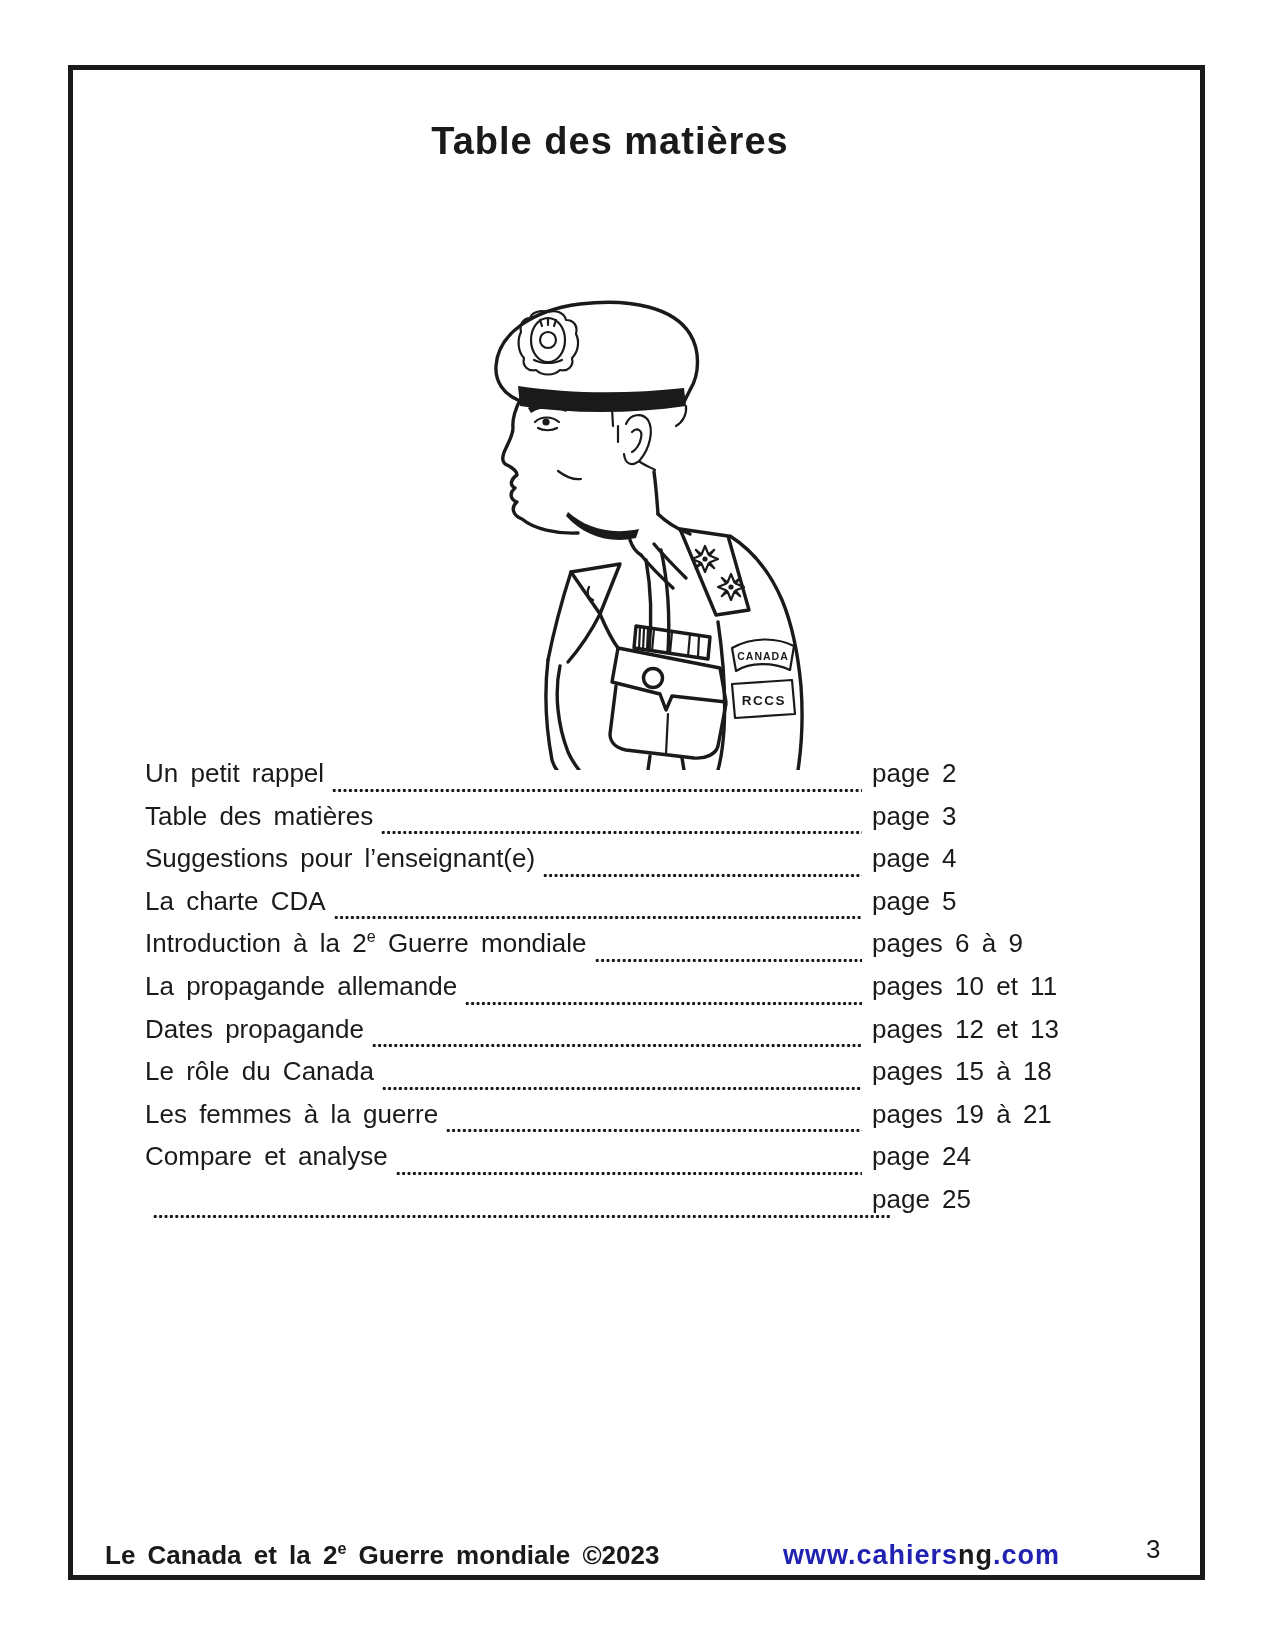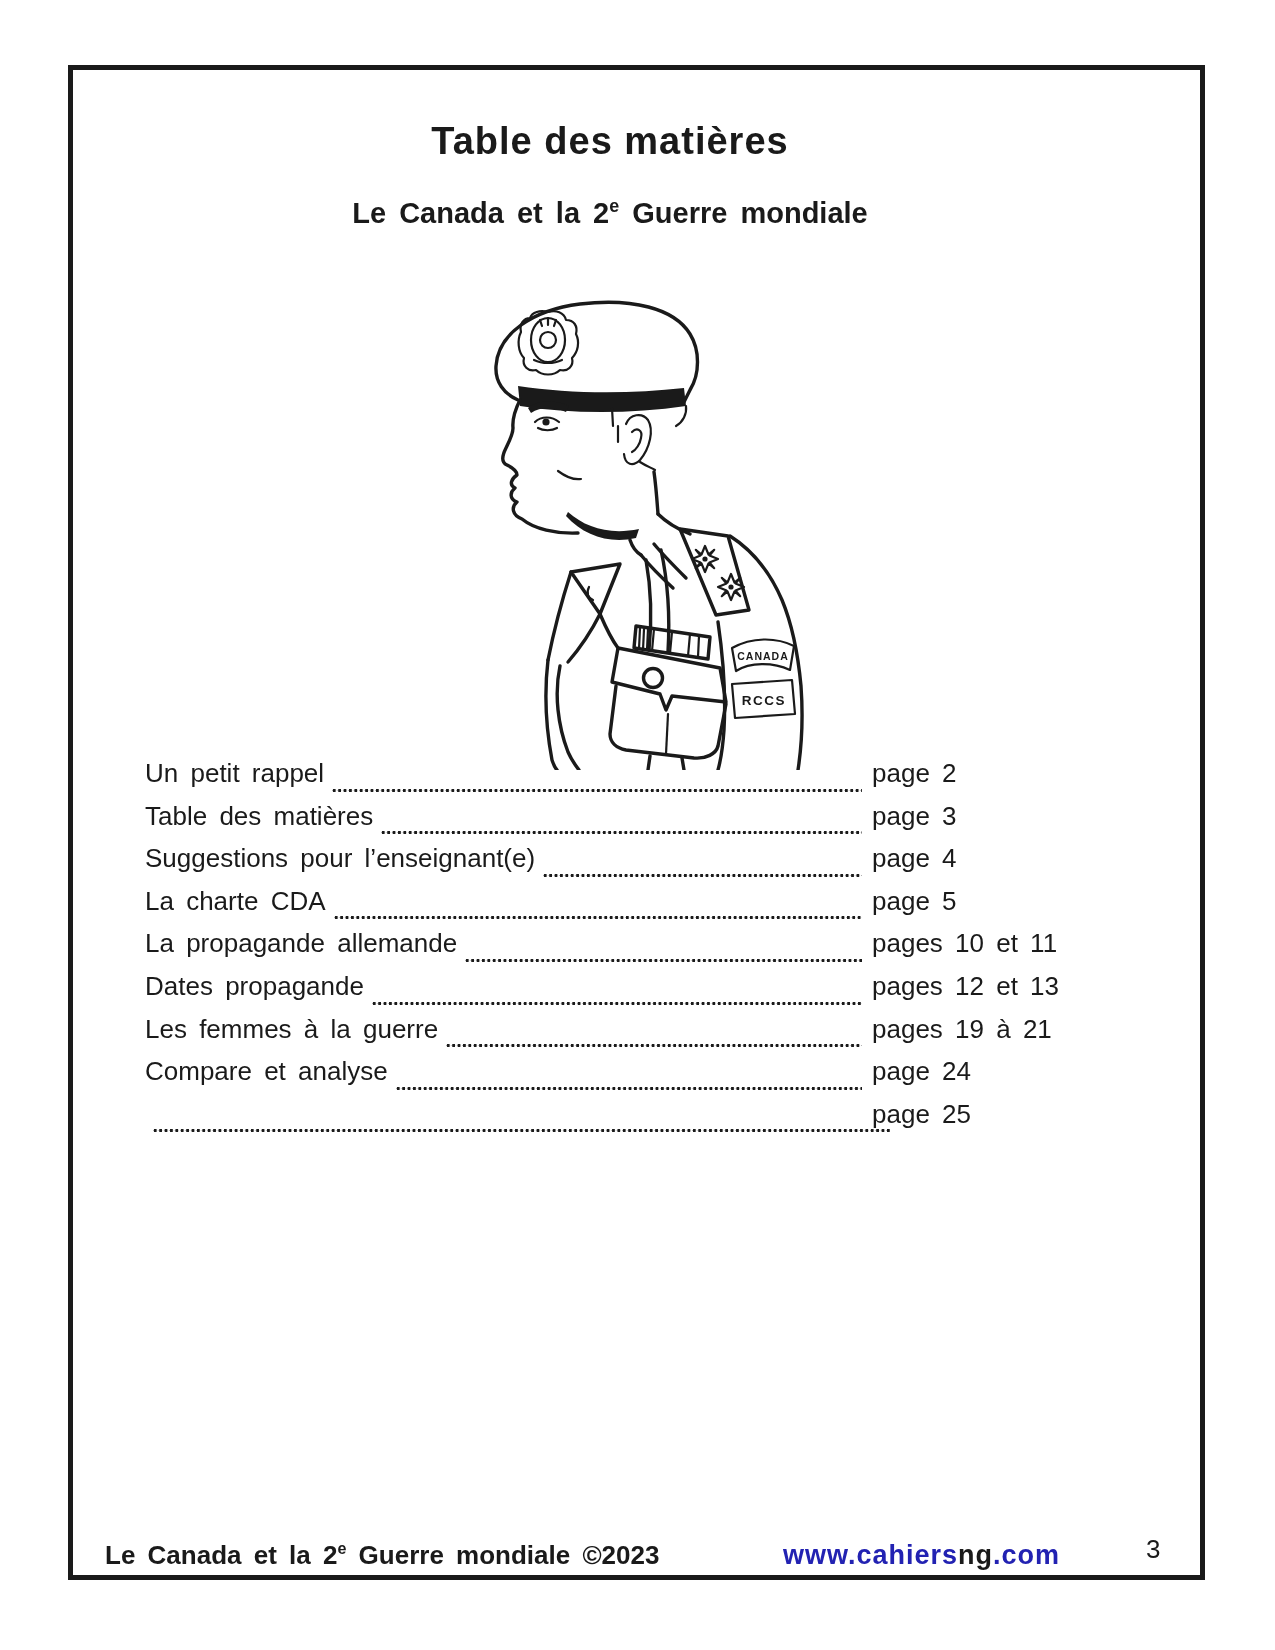--- a/index.html
+++ b/index.html
@@ -42,21 +42,20 @@
   .footer-url .u-dark{color:var(--ink,#1a1a1a);}
   .footer-page{position:absolute;left:1146px;top:1534px;font-size:26px;font-weight:400;}
 </style>
 </head>
 <body style="--ink: #1a1a1a; --url-blue: #2222b2;">
 
 <div class="page-frame"></div>
 
 <div class="title-wrap">
   <div class="page-title">Table des matières</div>
-  <div class="subtitle"><span>Le Canada et la 2</span><sup>e</sup><span> Guerre mondiale</span></div>
 </div>
 
 <div class="illustration">
   <svg viewBox="0 0 380 488" xmlns="http://www.w3.org/2000/svg">
     <g>
       <path class="sk" d="M 78,118 C 64,112 55,100 56,84 C 58,52 92,28 140,22 C 192,16 234,26 250,52 C 260,68 260,92 250,108 C 248,112 246,116 244,120"></path>
       <path class="skfill" d="M 78,104 C 130,112 190,112 244,106 L 246,124 C 190,132 132,132 80,124 Z"></path>
       <path class="sk2" d="M 246,124 C 247,132 243,140 236,144"></path>
       <g>
         <path class="sk2" d="M 108,30 C 116,28 124,30 126,38 C 134,38 138,44 136,52 C 140,60 138,70 132,76 C 134,84 128,90 120,88 C 114,94 102,94 96,88 C 88,90 82,84 84,76 C 78,70 77,58 81,50 C 79,42 84,36 90,36 C 92,30 100,28 108,30 Z"></path>
@@ -135,28 +134,38 @@
       <span class="toc-title"><span>Suggestions pour l’enseignant(e)</span></span>
       <span class="dots"></span>
       <span class="toc-page">page 4</span>
     </div>
     <div class="toc-row">
       <span class="toc-title"><span>La charte CDA</span></span>
       <span class="dots"></span>
       <span class="toc-page">page 5</span>
     </div>
     <div class="toc-row">
+      <span class="toc-title"><span>Introduction à la 2</span><sup>e</sup><span> Guerre mondiale</span></span>
+      <span class="dots"></span>
+      <span class="toc-page">pages 6 à 9</span>
+    </div>
+    <div class="toc-row">
       <span class="toc-title"><span>La propagande allemande</span></span>
       <span class="dots"></span>
       <span class="toc-page">pages 10 et 11</span>
     </div>
     <div class="toc-row">
       <span class="toc-title"><span>Dates propagande</span></span>
       <span class="dots"></span>
       <span class="toc-page">pages 12 et 13</span>
+    </div>
+    <div class="toc-row">
+      <span class="toc-title"><span>Le rôle du Canada</span></span>
+      <span class="dots"></span>
+      <span class="toc-page">pages 15 à 18</span>
     </div>
     <div class="toc-row">
       <span class="toc-title"><span>Les femmes à la guerre</span></span>
       <span class="dots"></span>
       <span class="toc-page">pages 19 à 21</span>
     </div>
     <div class="toc-row">
       <span class="toc-title"><span>Compare et analyse</span></span>
       <span class="dots"></span>
       <span class="toc-page">page 24</span>

